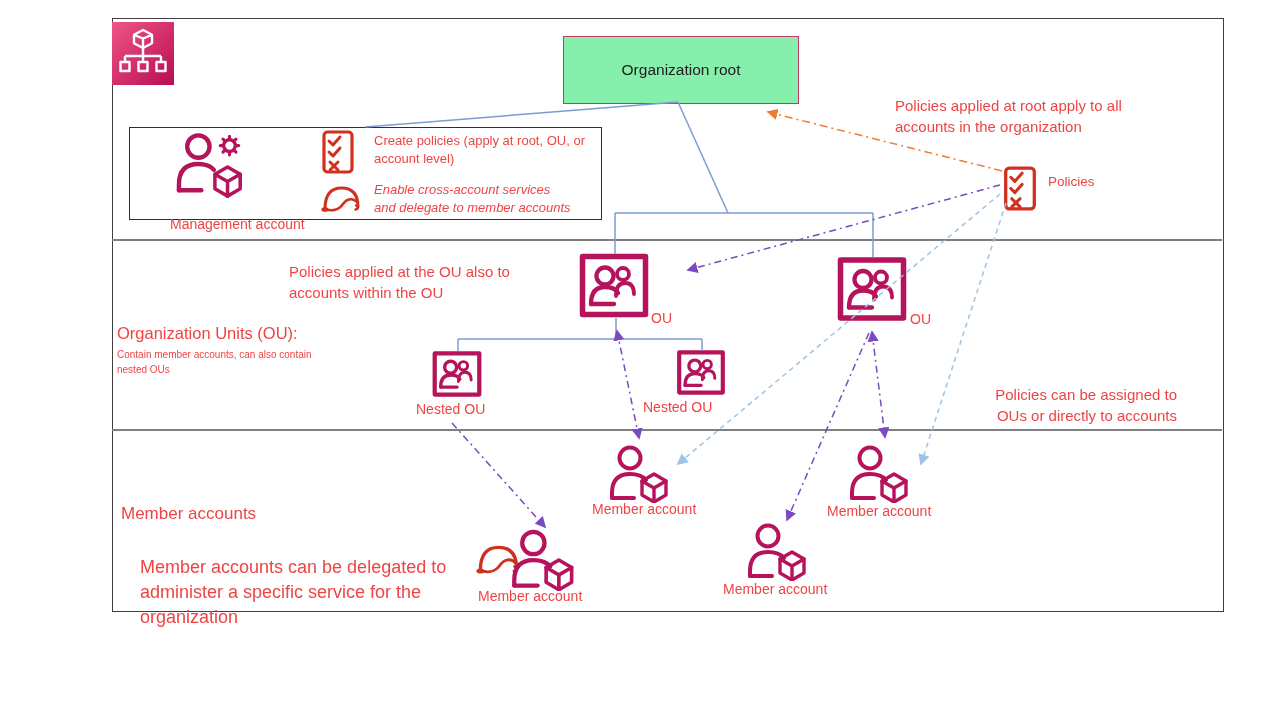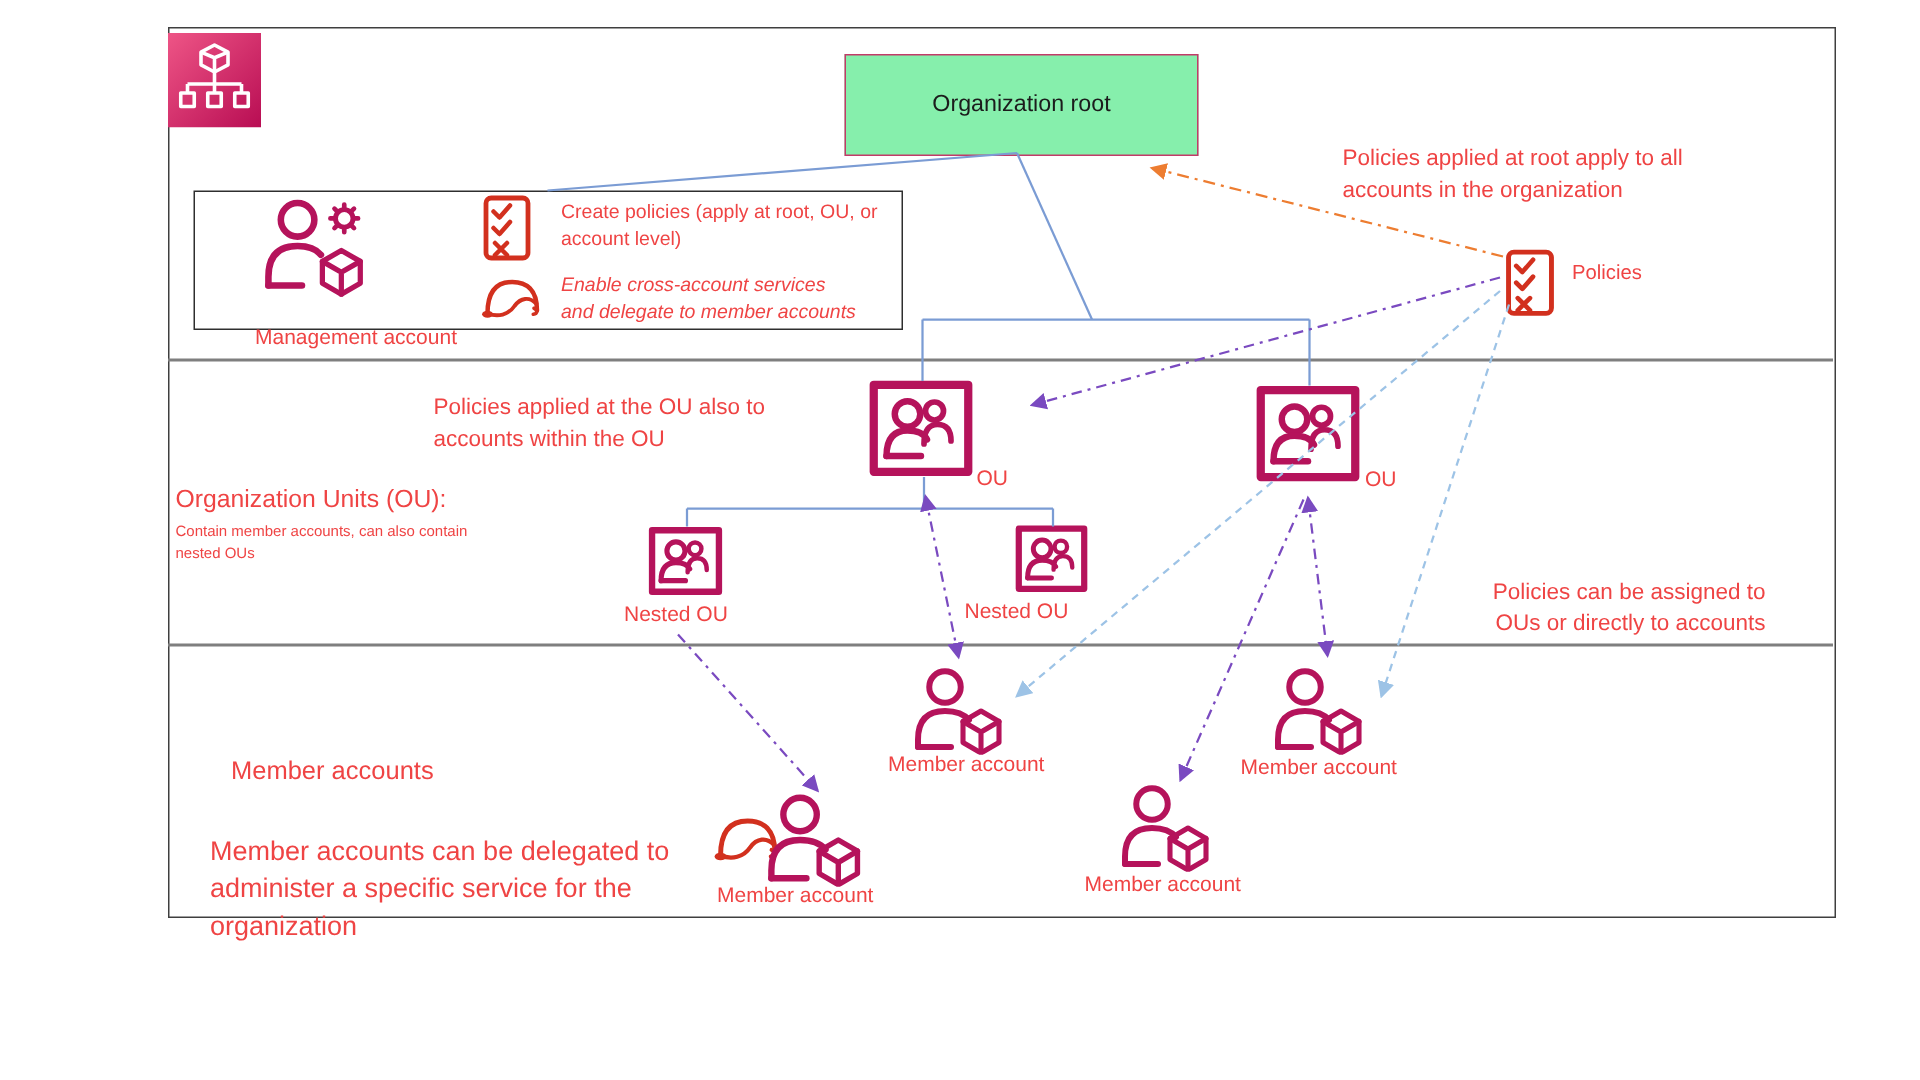--- a/index.html
+++ b/index.html
@@ -93,21 +93,21 @@
     <path d="M9,33 l8,8 M17,33 l-8,8" stroke-width="3"></path>
   </g>
 </svg>
 <div class="abs lbl layer" style="left:1048px;top:174px;font-size:13.5px;">Policies</div>
 
 <div class="abs note layer" style="left:895px;top:96px;width:272px;font-size:15px;">Policies applied at root apply to all accounts in the organization</div>
 <div class="abs note layer" style="left:289px;top:262px;width:256px;font-size:15px;">Policies applied at the OU also to accounts within the OU</div>
 <div class="abs lbl layer" style="left:117px;top:324px;font-size:16.5px;">Organization Units (OU):</div>
 <div class="abs note layer" style="left:117px;top:347px;width:224px;font-size:10px;line-height:1.5;">Contain member accounts, can also contain nested OUs</div>
 <div class="abs note layer" style="left:979px;top:385px;width:198px;font-size:15px;text-align:right;">Policies can be assigned to OUs or directly to accounts</div>
-<div class="abs lbl layer" style="left:121px;top:504px;font-size:17px;margin-left:33px;">Member accounts</div>
+<div class="abs lbl layer" style="left:121px;top:504px;font-size:17px;">Member accounts</div>
 <div class="abs note layer" style="left:140px;top:555px;width:330px;font-size:18px;">Member accounts can be delegated to administer a specific service for the organization</div>
 
 <svg class="abs layer" style="left:579px;top:253px;" width="70" height="65" viewBox="0 0 70 65">
   <g style="stroke:var(--crimson)" fill="none" stroke-linecap="round" stroke-linejoin="round">
     <rect x="3.5" y="3.5" width="63" height="58" stroke-width="5.5"></rect>
     <circle cx="44" cy="21" r="6" stroke-width="3.8"></circle>
     <path d="M37,43 Q37,30 46,30 Q55,30 55,41" stroke-width="3.8"></path>
     <circle cx="26" cy="23" r="8.5" stroke-width="4.3"></circle>
     <path d="M12,51 Q12,34 26,34 Q36,34 39,40" stroke-width="4.3"></path>
     <path d="M12,51 H35" stroke-width="4.3"></path>

